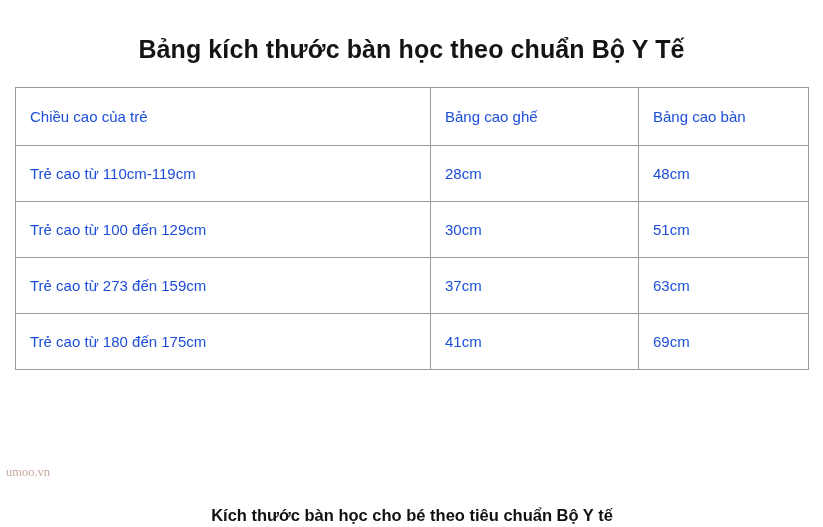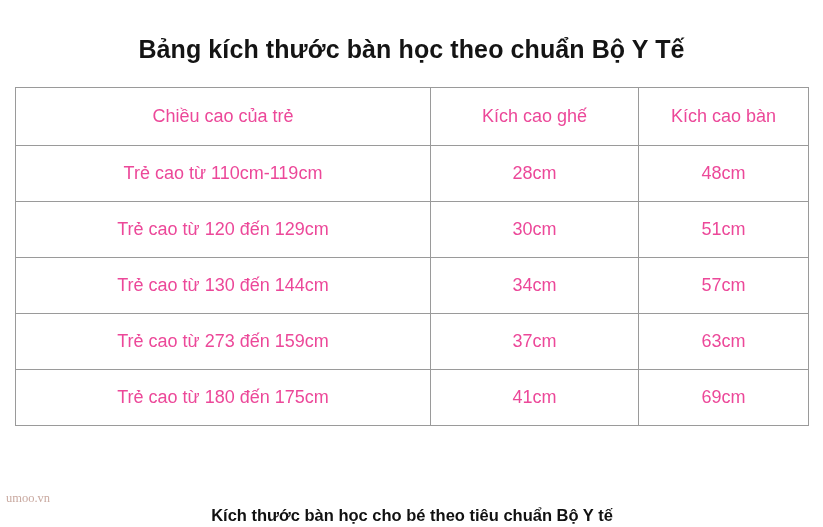--- a/index.html
+++ b/index.html
@@ -34,26 +34,26 @@
   .table-wrap {
     margin: 23px 15px 0 15px;
   }
   table.size-table {
     border-collapse: collapse;
     width: 793px;
     table-layout: fixed;
   }
   table.size-table td, table.size-table th {
     border: 1px solid #9a9a9a;
-    text-align: center;
+    text-align: left;
     vertical-align: middle;
     padding: 0 14px;
     height: 56px;
-    font-size: 18px;
-    color: #ec4899;
+    font-size: 15px;
+    color: #1d4ed8;
     font-weight: normal;
     box-sizing: border-box;
   }
   table.size-table thead th {
     height: 58px;
   }
   th.head-1, th.head-2 {
     font-weight: bold;
     font-size: 18.5px;
   }
@@ -70,21 +70,21 @@
     right: 0;
     bottom: 9px;
     text-align: center;
     font-size: 16.5px;
     font-weight: bold;
     color: #111111;
   }
   .watermark {
     position: absolute;
     left: 6px;
-    bottom: 28px;
+    bottom: 54px;
     font-size: 12.5px;
     color: #c9a9a0;
     font-family: "Liberation Serif", serif;
   }
 </style>
 </head>
 <body>
 
 <div class="page">
 
@@ -93,39 +93,34 @@
   <div class="table-wrap">
     <table class="size-table">
       <colgroup>
         <col class="c1">
         <col class="c2">
         <col class="c3">
       </colgroup>
       <thead>
         <tr>
           <th class="head-1">Chiều cao của trẻ</th>
-          <th class="head-2">Kích cao ghế</th>
-          <th class="head-3">Kích cao bàn</th>
+          <th class="head-2">Bảng cao ghế</th>
+          <th class="head-3">Bảng cao bàn</th>
         </tr>
       </thead>
       <tbody>
         <tr>
           <td>Trẻ cao từ 110cm-119cm</td>
           <td>28cm</td>
           <td>48cm</td>
         </tr>
         <tr>
-          <td>Trẻ cao từ 120 đến 129cm</td>
+          <td>Trẻ cao từ 100 đến 129cm</td>
           <td>30cm</td>
           <td>51cm</td>
-        </tr>
-        <tr>
-          <td>Trẻ cao từ 130 đến 144cm</td>
-          <td>34cm</td>
-          <td>57cm</td>
         </tr>
         <tr>
           <td>Trẻ cao từ 273 đến 159cm</td>
           <td>37cm</td>
           <td>63cm</td>
         </tr>
         <tr>
           <td>Trẻ cao từ 180 đến 175cm</td>
           <td>41cm</td>
           <td>69cm</td>

